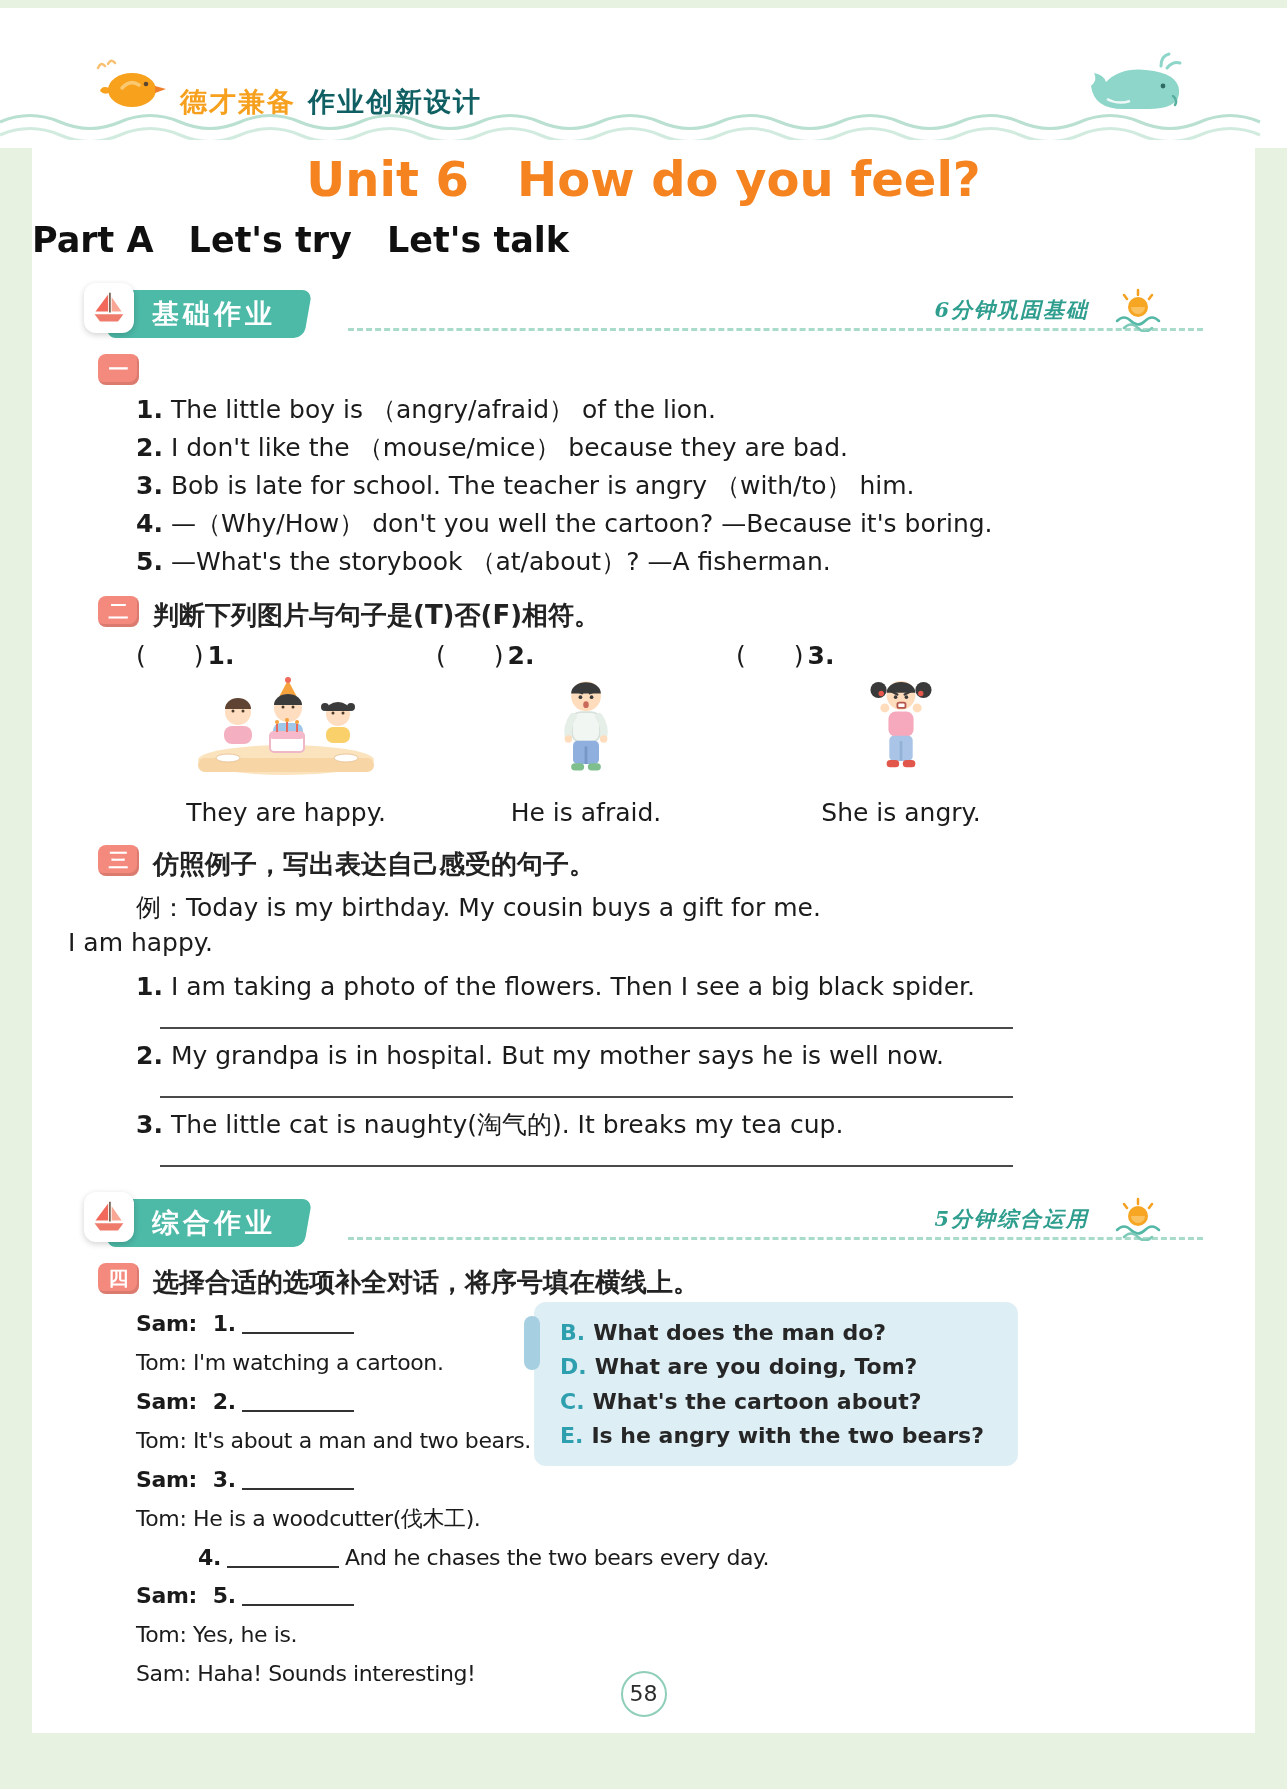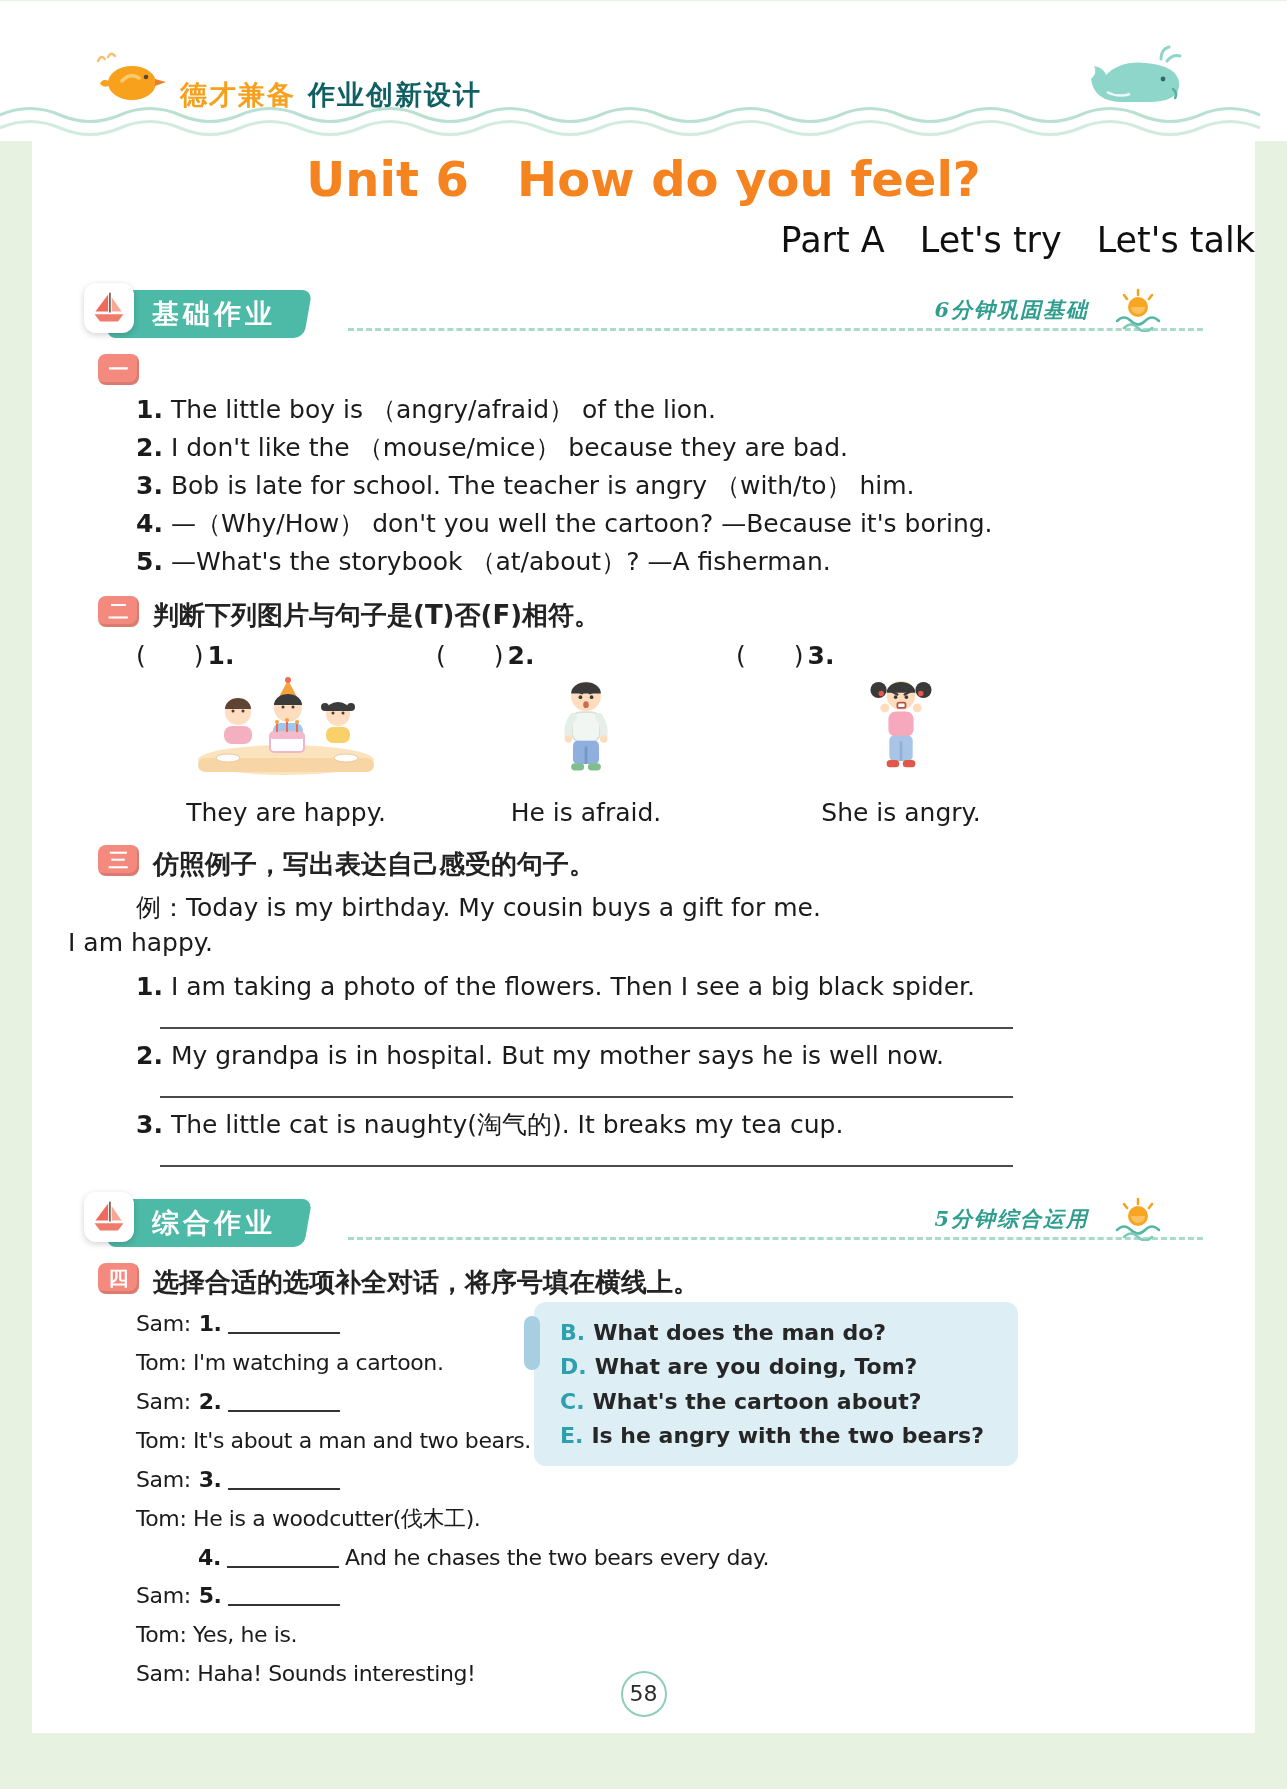--- a/index.html
+++ b/index.html
@@ -3,34 +3,34 @@
 <meta charset="utf-8">
 <style>
   * { margin:0; padding:0; box-sizing:border-box; }
   html,body { background:#dfeeda; }
   .page {
     position:relative; width:1287px; height:1789px; margin:0 auto;
     background:#e7f2e0; overflow:hidden;
     font-family:"DejaVu Sans","Liberation Sans",sans-serif; color:#1b1b1b;
   }
   
-  .header { position:absolute; left:0; top:1px; width:100%; height:140px; background:#fff; }
+  .header { position:absolute; left:0; top:8px; width:100%; height:140px; background:#fff; }
   .chick { position:absolute; left:86px; top:50px; }
   .whale { position:absolute; right:92px; top:44px; }
   .brand { position:absolute; left:180px; top:76px; font-size:27px; font-weight:bold; letter-spacing:2px; }
   .brand .orange { color:#f6a01e; }
   .brand .dark { color:#0f5f63; margin-left:12px; }
   .waves { position:absolute; left:0; bottom:-4px; width:1287px; height:46px; }
   
   .paper {
     position:absolute; left:32px; top:140px; width:1223px; height:1593px;
     background:#fff; padding-top:12px; overflow:hidden;
   }
   .unit-title { text-align:center; font-size:48px; line-height:1.15; font-weight:bold; color:#f5831f; white-space:pre; }
-  .part-title { text-align:right; font-size:35px; margin-top:10px; font-weight:normal; color:#101010; white-space:pre; }
+  .part-title { text-align:left; font-size:35px; margin-top:10px; font-weight:bold; color:#101010; white-space:pre; }
   
   .section-row { position:relative; height:46px; margin:26px 36px 4px 64px; }
   .badge-wrap { position:relative; display:inline-block; margin-left:14px; }
   .sail-chip {
     position:absolute; left:-26px; top:-7px; width:50px; height:50px; background:#fff;
     border-radius:12px; box-shadow:0 2px 6px rgba(0,0,0,.18);
     display:flex; align-items:center; justify-content:center; z-index:2;
   }
   .badge {
     position:relative; display:inline-block; background:#4db9a7; color:#fff;
@@ -67,21 +67,21 @@
   .caption { text-align:center; font-size:25px; margin-top:20px; }
   
   .example { margin:0 56px 0 104px; font-size:25px; line-height:1.4; }
   .example-answer { margin-left:36px; }
   .ex3-item { margin:10px 56px 0 104px; font-size:25px; line-height:1.32; }
   .ex3-item b { margin-right:8px; }
   .answer-line { border-bottom:2px solid #4a4a4a; margin:24px 242px 6px 128px; height:2px; }
   
   .ex4-body { position:relative; margin:2px 30px 0 104px; }
   .d-line { font-size:22px; letter-spacing:-0.4px; line-height:1.45; margin-bottom:7px; white-space:nowrap; }
-  .d-line .speaker { margin-right:8px; }
+  .d-line .speaker { margin-right:16px;font-weight:bold; }
   .d-line b { margin-right:2px; }
   .d-line.indent { margin-left:62px; }
   .blank { display:inline-block; width:112px; height:1em; border-bottom:2px solid #333; vertical-align:-3px; margin:0 6px 0 4px; }
   .options {
     position:absolute; left:398px; top:-6px; width:484px; background:#ddeef5;
     border-radius:12px; padding:15px 18px 12px 26px;
   }
   .options .tab { position:absolute; left:-10px; top:14px; width:16px; height:54px; background:#a6cfe2; border-radius:8px; }
   .opt { font-size:22px; line-height:1.42; margin-bottom:3px; font-weight:600; color:#262626; white-space:nowrap; }
   .opt b { color:#2e9fae; margin-right:8px; }

